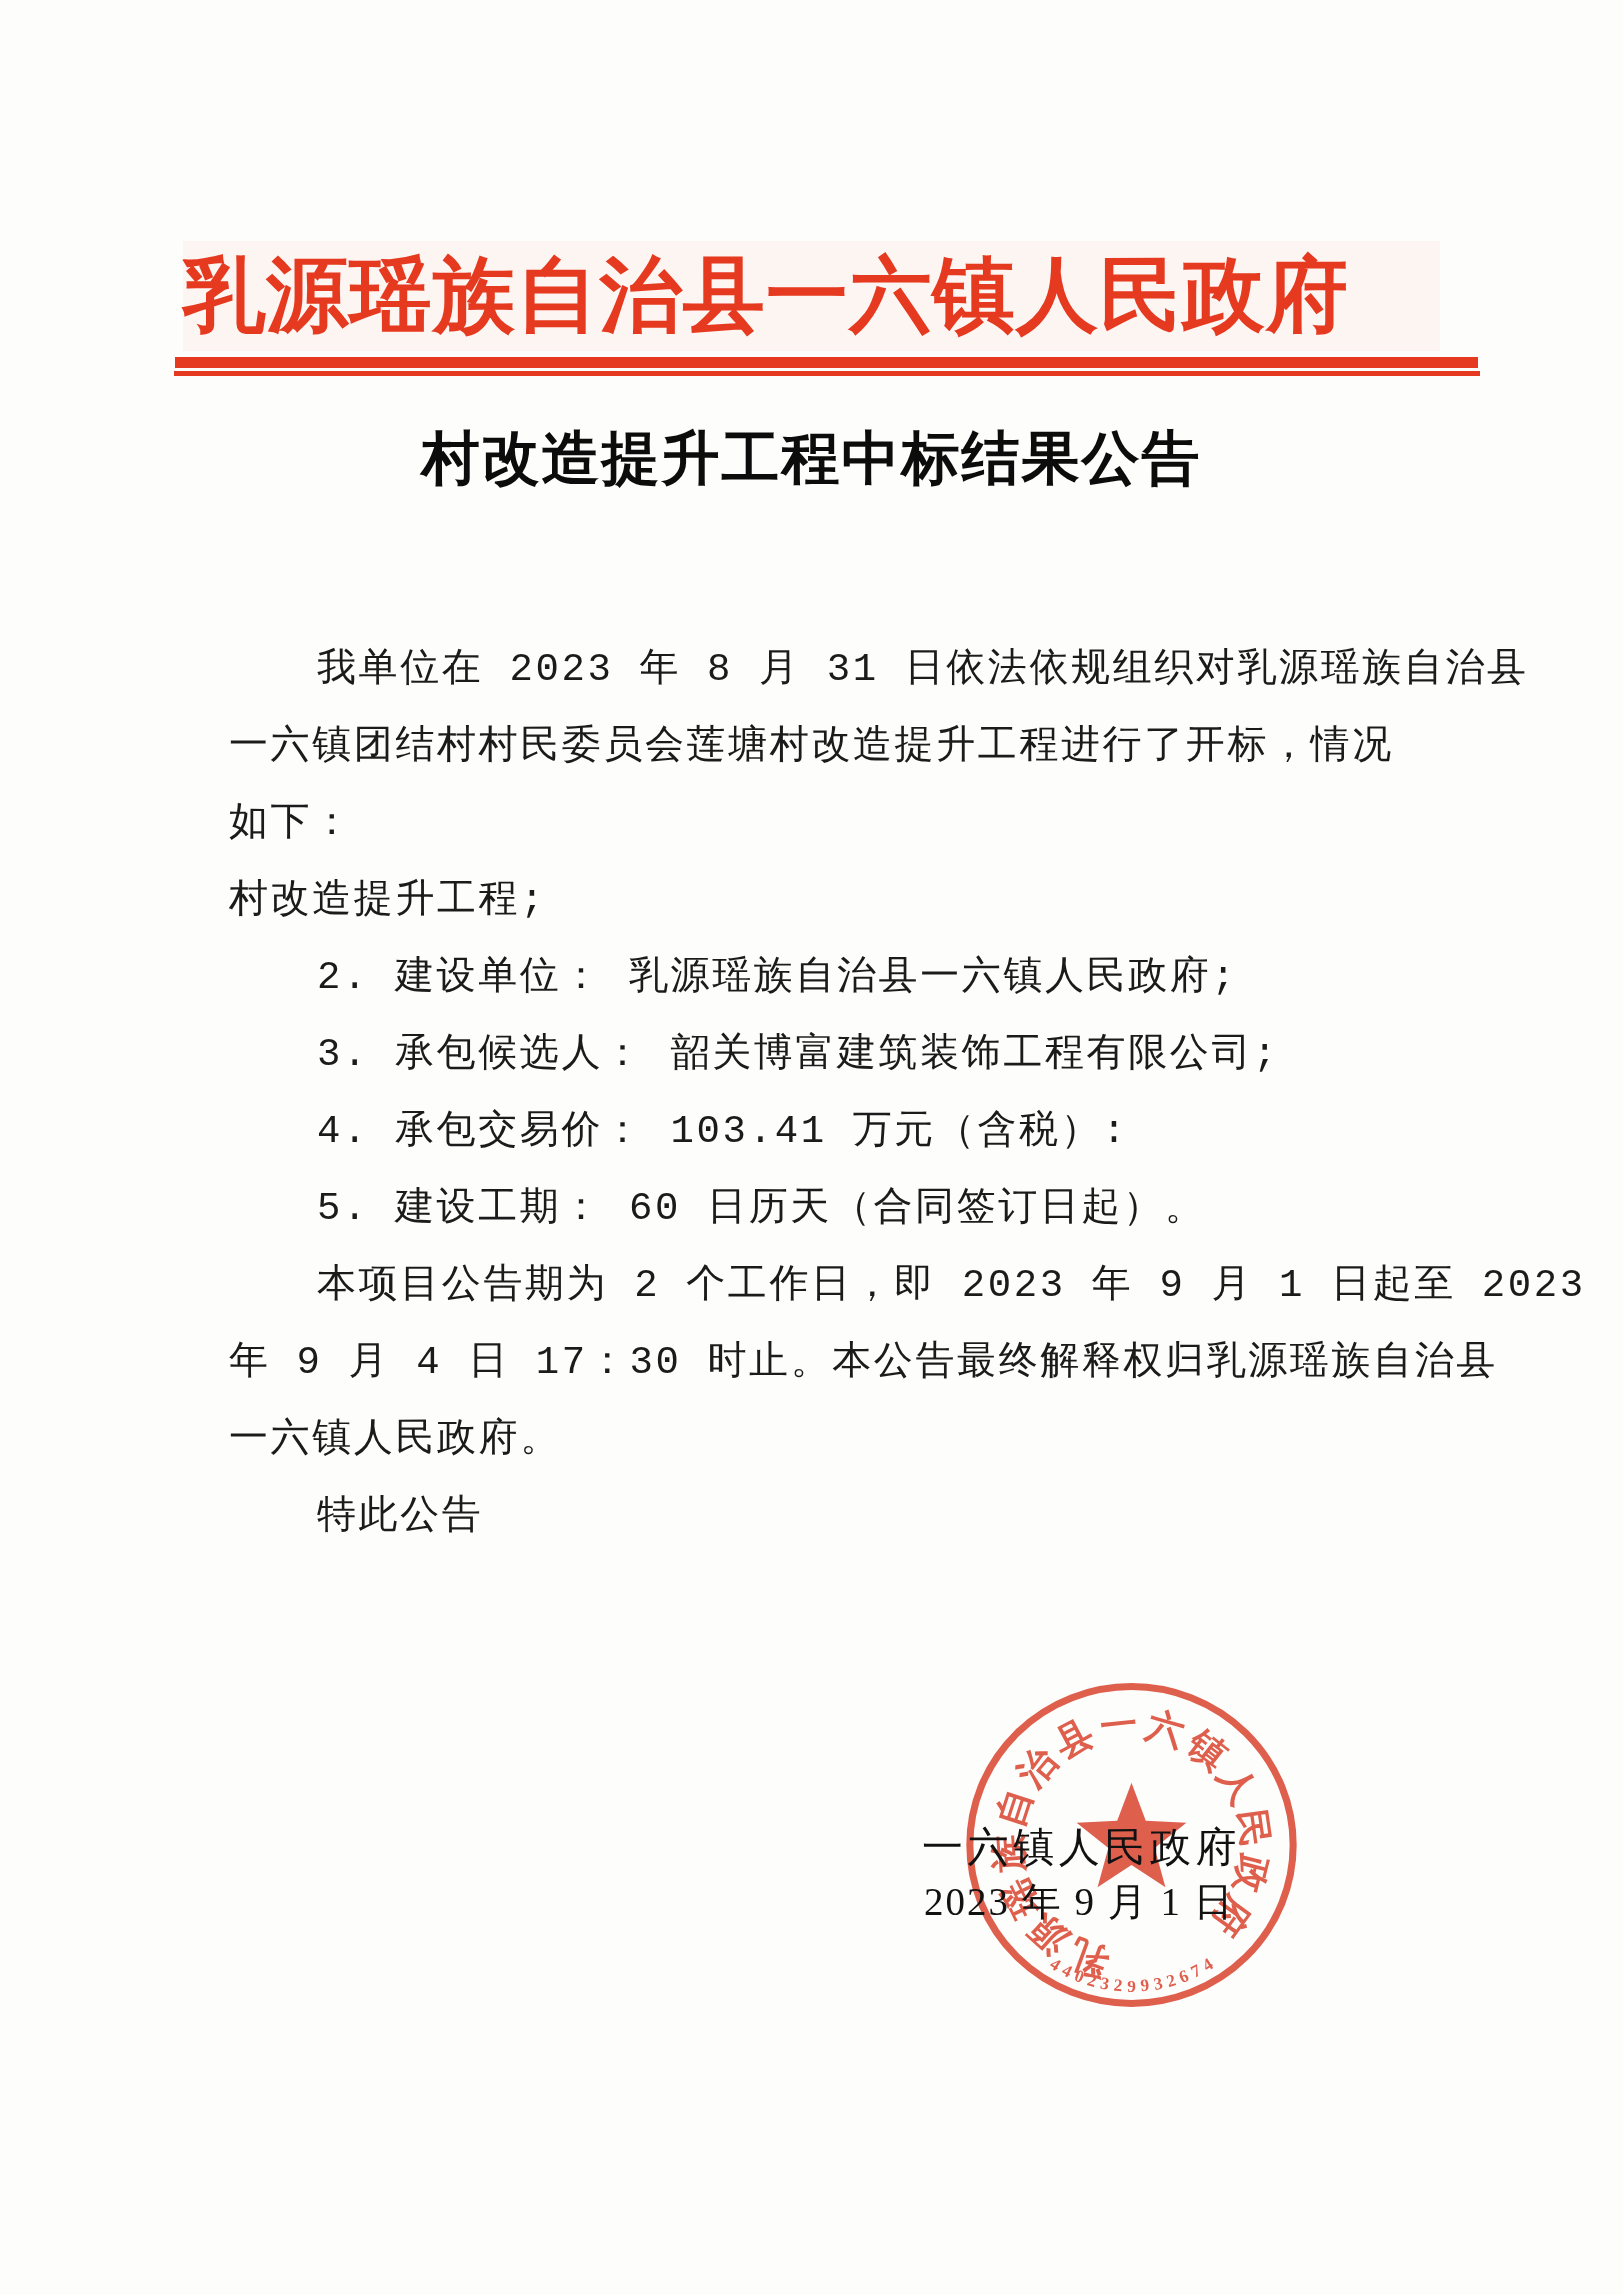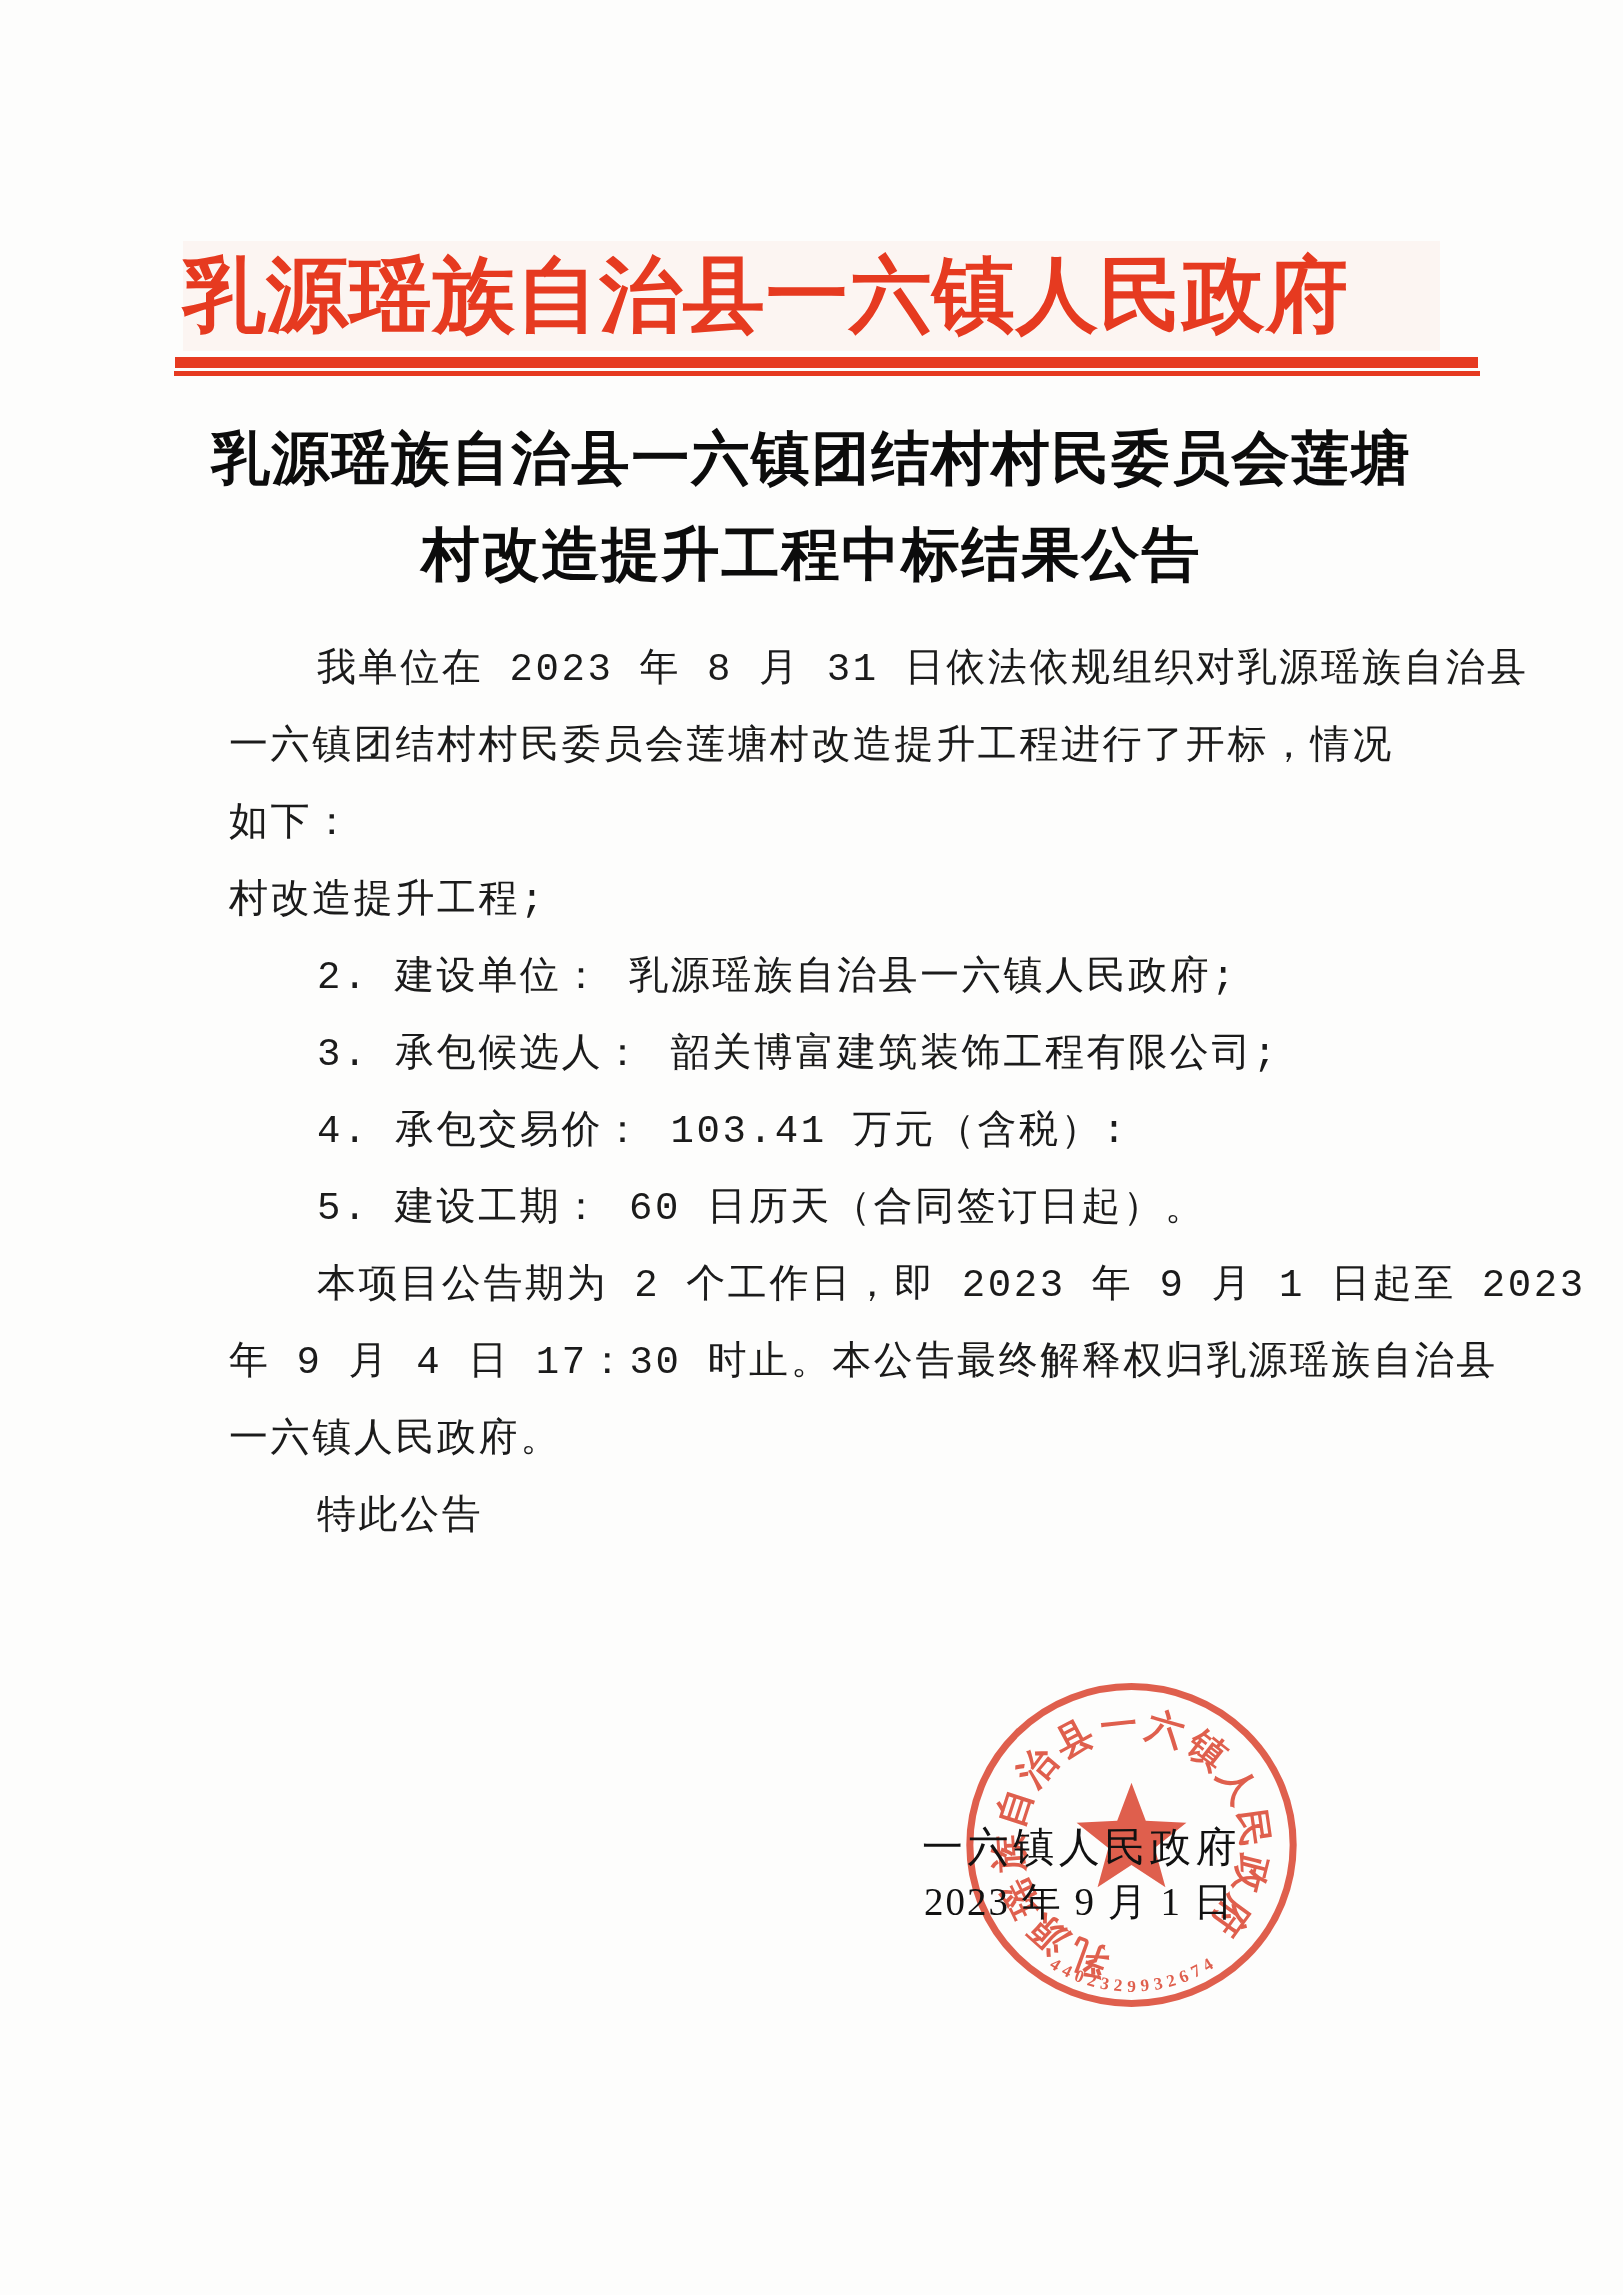--- a/index.html
+++ b/index.html
@@ -98,21 +98,20 @@
 <body>
 
 <div class="page">
 
   <div class="masthead">乳源瑶族自治县一六镇人民政府</div>
 
   <div class="rule-thick"></div>
   <div class="rule-thin"></div>
 
   <div class="doc-title">
-    <div>乳源瑶族自治县一六镇团结村村民委员会莲塘</div>
     <div>村改造提升工程中标结果公告</div>
   </div>
 
   <div class="body-text" id="body-lines">
       <div class="line indent">我单位在 2023 年 8 月 31 日依法依规组织对乳源瑶族自治县</div>
       <div class="line">一六镇团结村村民委员会莲塘村改造提升工程进行了开标，情况</div>
       <div class="line">如下：</div>
       <div class="line">村改造提升工程;</div>
       <div class="line indent">2. 建设单位： 乳源瑶族自治县一六镇人民政府;</div>
       <div class="line indent">3. 承包候选人： 韶关博富建筑装饰工程有限公司;</div>

